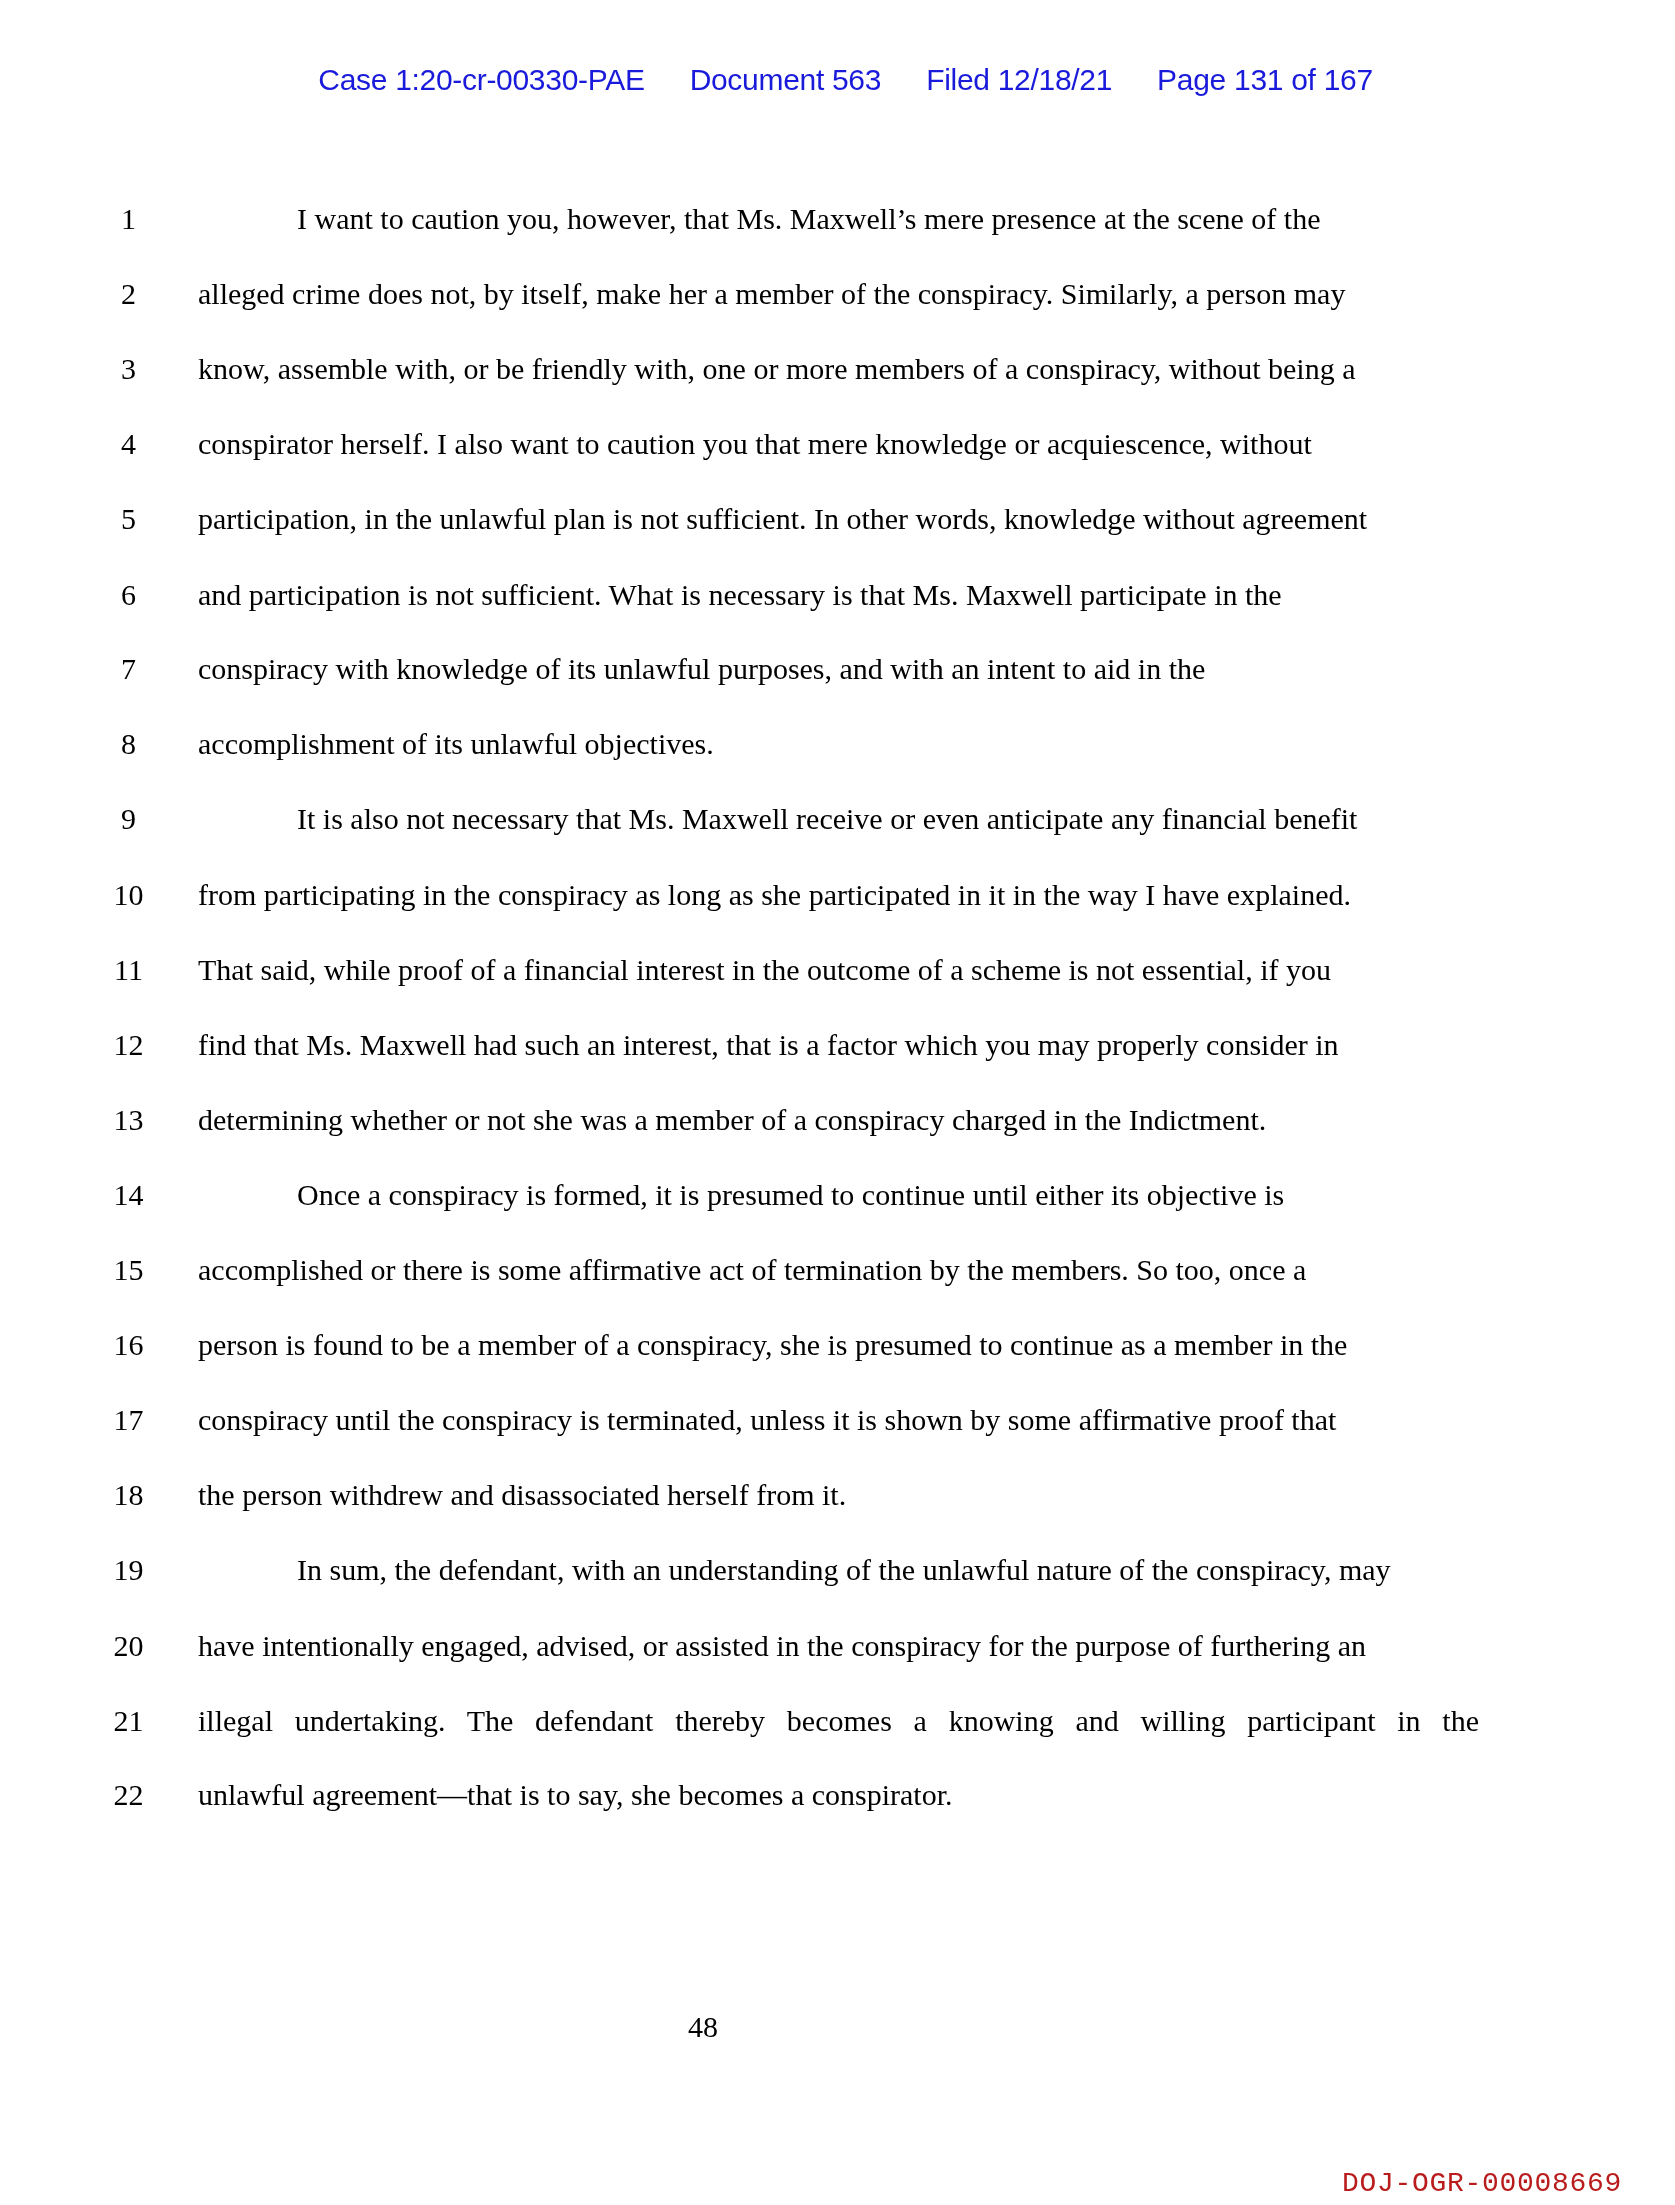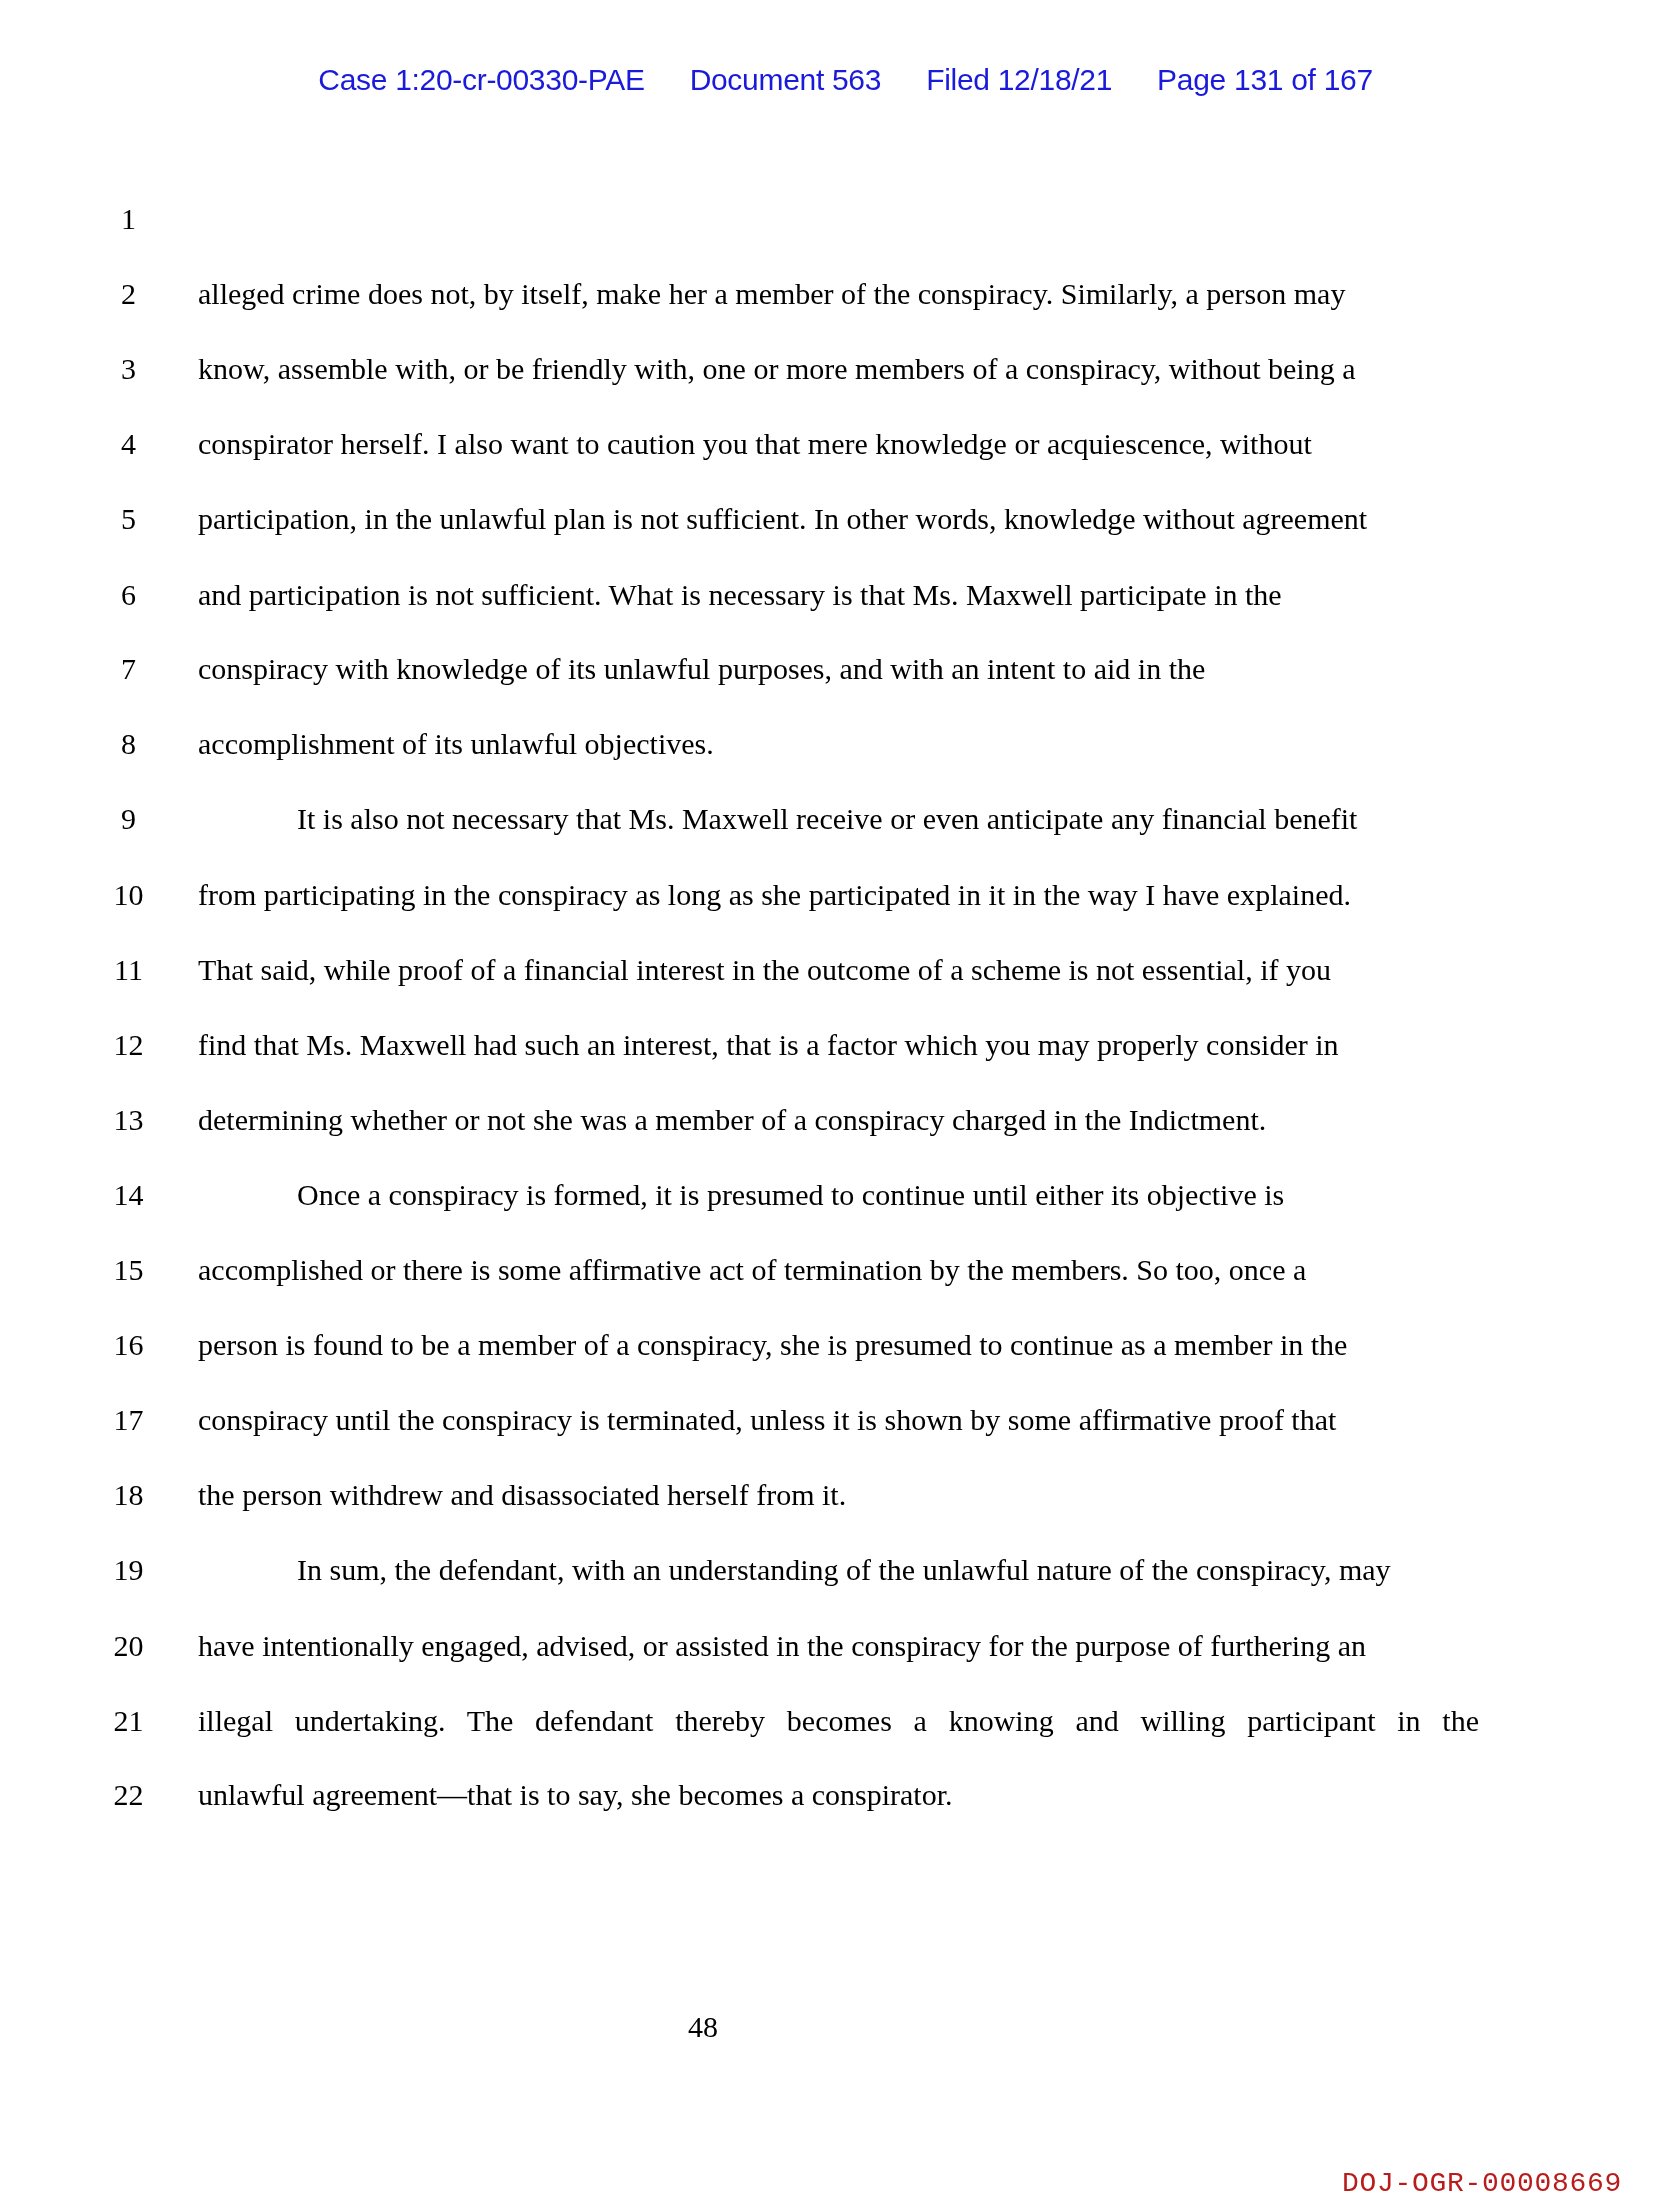--- a/index.html
+++ b/index.html
@@ -91,20 +91,21 @@
 </head>
 <body>
 
 <div class="header">
   <span>Case 1:20-cr-00330-PAE</span><span class="sep"></span><span>Document 563</span><span class="sep"></span><span>Filed 12/18/21</span><span class="sep"></span><span>Page 131 of 167</span>
 </div>
 
 <div class="body-lines" id="body-lines">
     <div class="line" style="top: 192px;">
       <span class="num">1</span>
+      <span class="text indent">I want to caution you, however, that Ms. Maxwell’s mere presence at the scene of the</span>
     </div>
     <div class="line" style="top: 267px;">
       <span class="num">2</span>
       <span class="text">alleged crime does not, by itself, make her a member of the conspiracy. Similarly, a person may</span>
     </div>
     <div class="line" style="top: 342px;">
       <span class="num">3</span>
       <span class="text">know, assemble with, or be friendly with, one or more members of a conspiracy, without being a</span>
     </div>
     <div class="line" style="top: 417px;">

